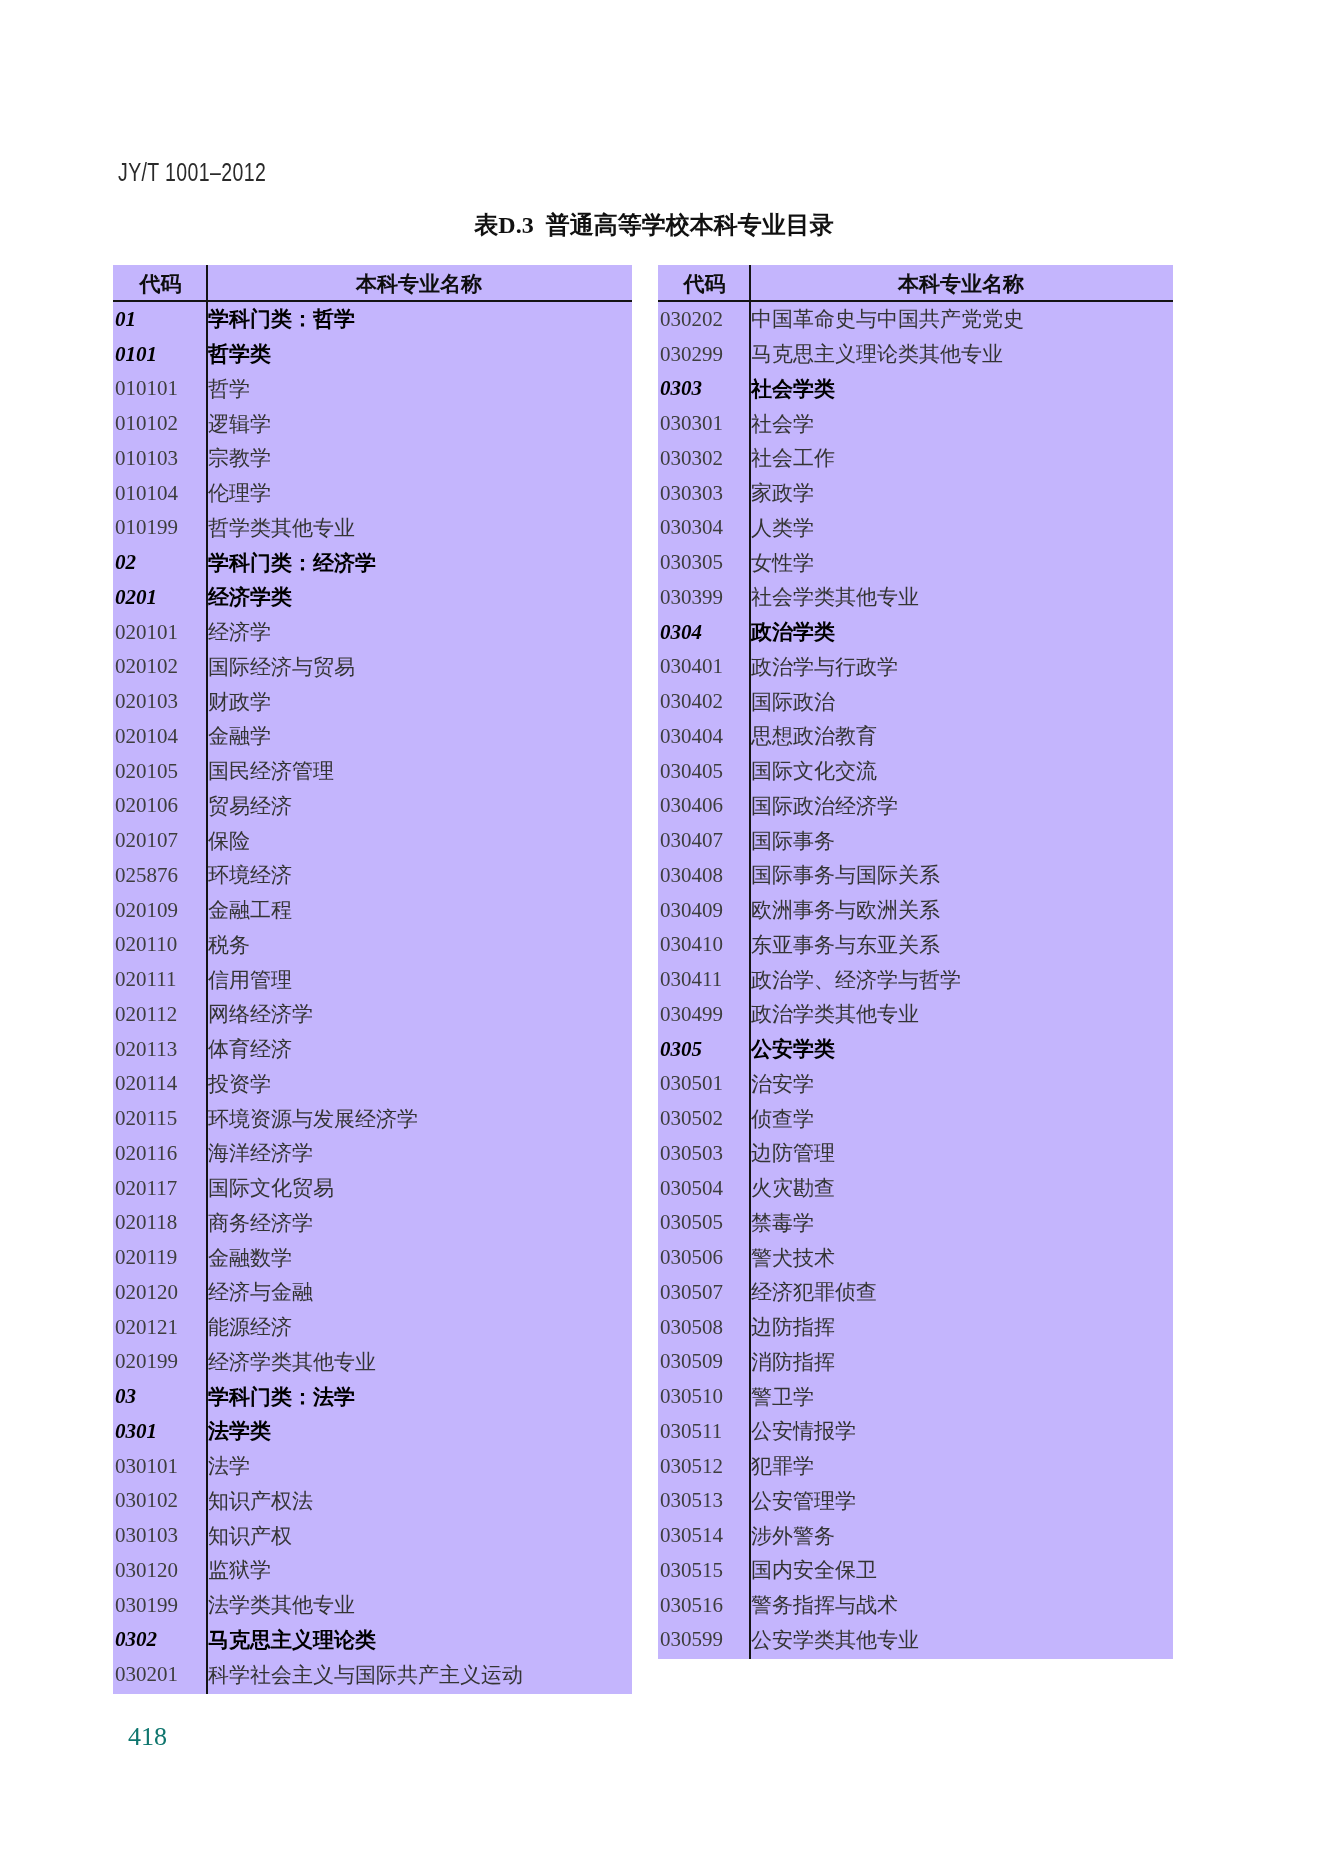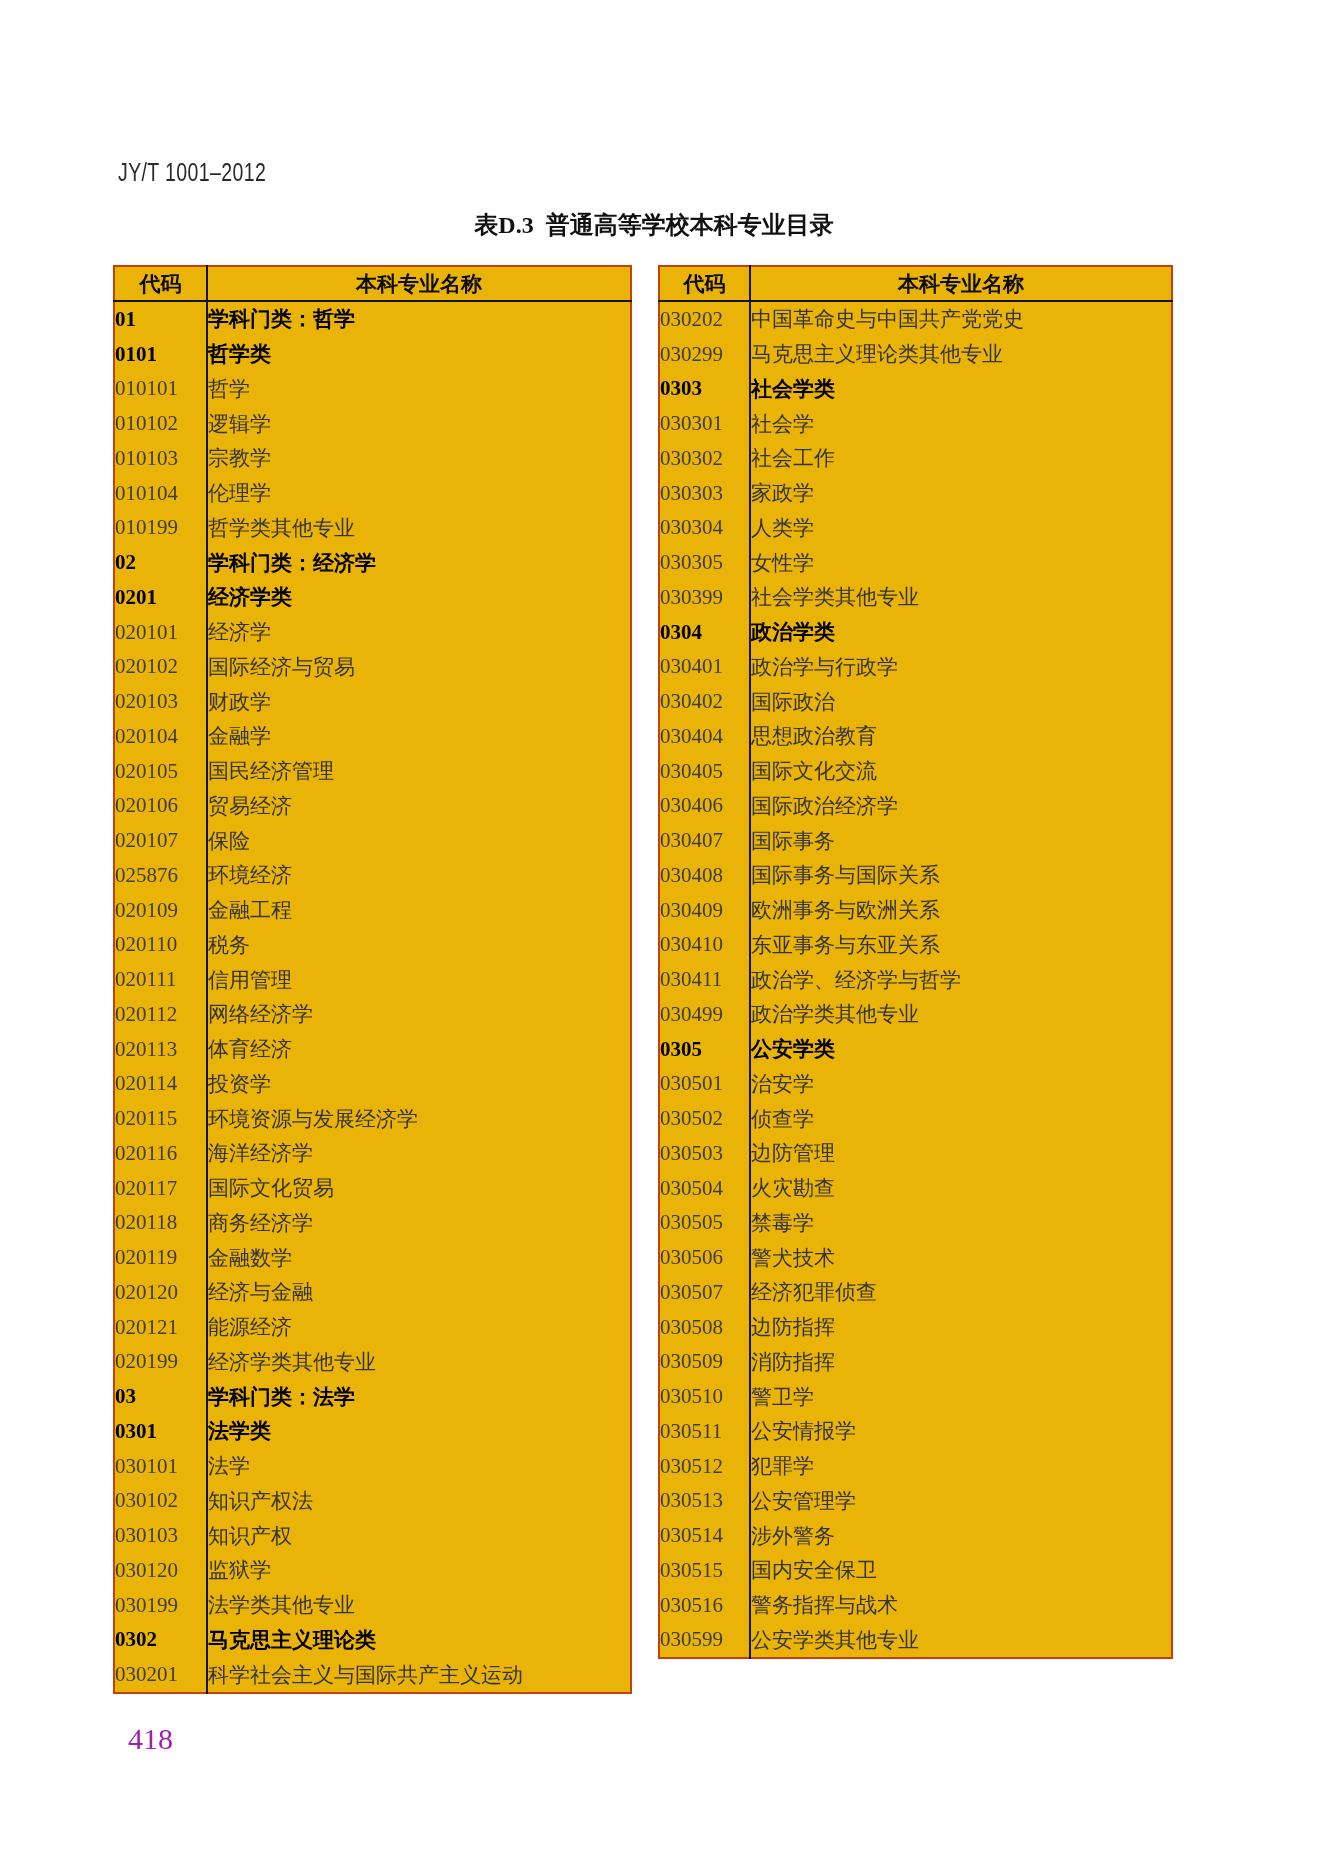--- a/index.html
+++ b/index.html
@@ -39,22 +39,22 @@
     font-weight: 700;
     font-size: 24px;
     color: #111111;
     white-space: pre;
   }
   table.catalog {
     position: absolute;
     top: 265px;
     border-collapse: collapse;
     table-layout: fixed;
-    background: #eab308;
-    border: 2px solid #c2410c;
+    background: #c4b5fd;
+    border: 2px solid #c4b5fd;
   }
   table.catalog.left  { left: 113px; width: 519px; }
   table.catalog.right { left: 658px; width: 515px; }
   table.catalog.left  col.code-col { width: 93px; }
   table.catalog.right col.code-col { width: 91px; }
   table.catalog th {
     height: 33px;
     border-bottom: 2px solid #141414;
     font-family: "Liberation Sans", "DejaVu Sans", sans-serif;
     font-weight: 700;
@@ -82,33 +82,34 @@
     color: #3d3d3d;
   }
   td.name-cell {
     padding-left: 24px;
     font-family: "Liberation Serif", "DejaVu Serif", serif;
     color: #343434;
   }
   tr.bold-row td.code-cell {
     font-weight: 700;
     color: #000000;
+    font-style: italic;
   }
   tr.bold-row td.name-cell {
     font-family: "Liberation Sans", "DejaVu Sans", sans-serif;
     font-weight: 700;
     color: #000000;
   }
   .page-number {
     position: absolute;
     left: 128px;
     top: 1722px;
     font-family: "Liberation Serif", "DejaVu Serif", serif;
-    font-size: 30px;
-    color: #a21caf;
+    font-size: 26px;
+    color: #0f766e;
   }
 </style>
 </head>
 <body>
 
 <div class="page">
 
   <div class="doc-code">JY/T 1001–2012</div>
 
   <div class="table-title">表D.3  普通高等学校本科专业目录</div>

